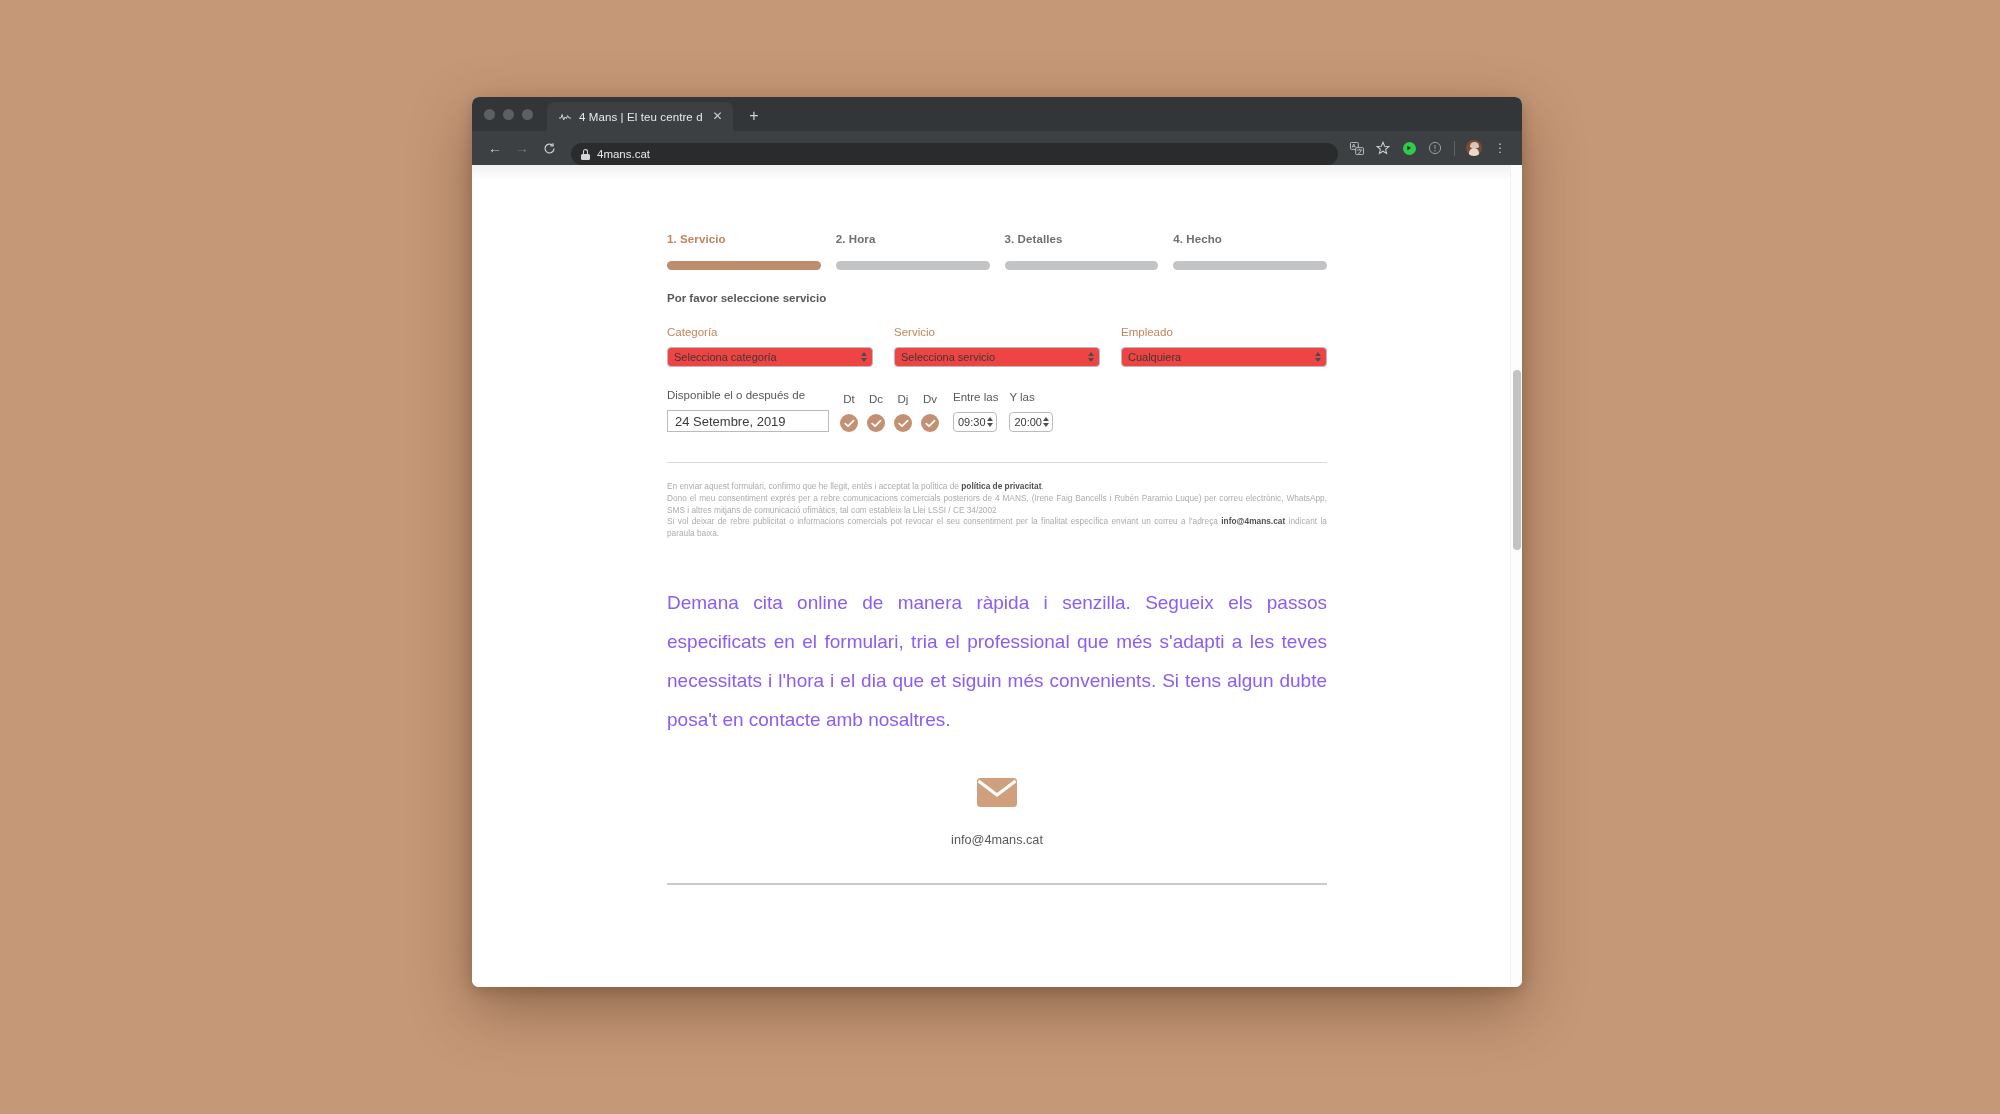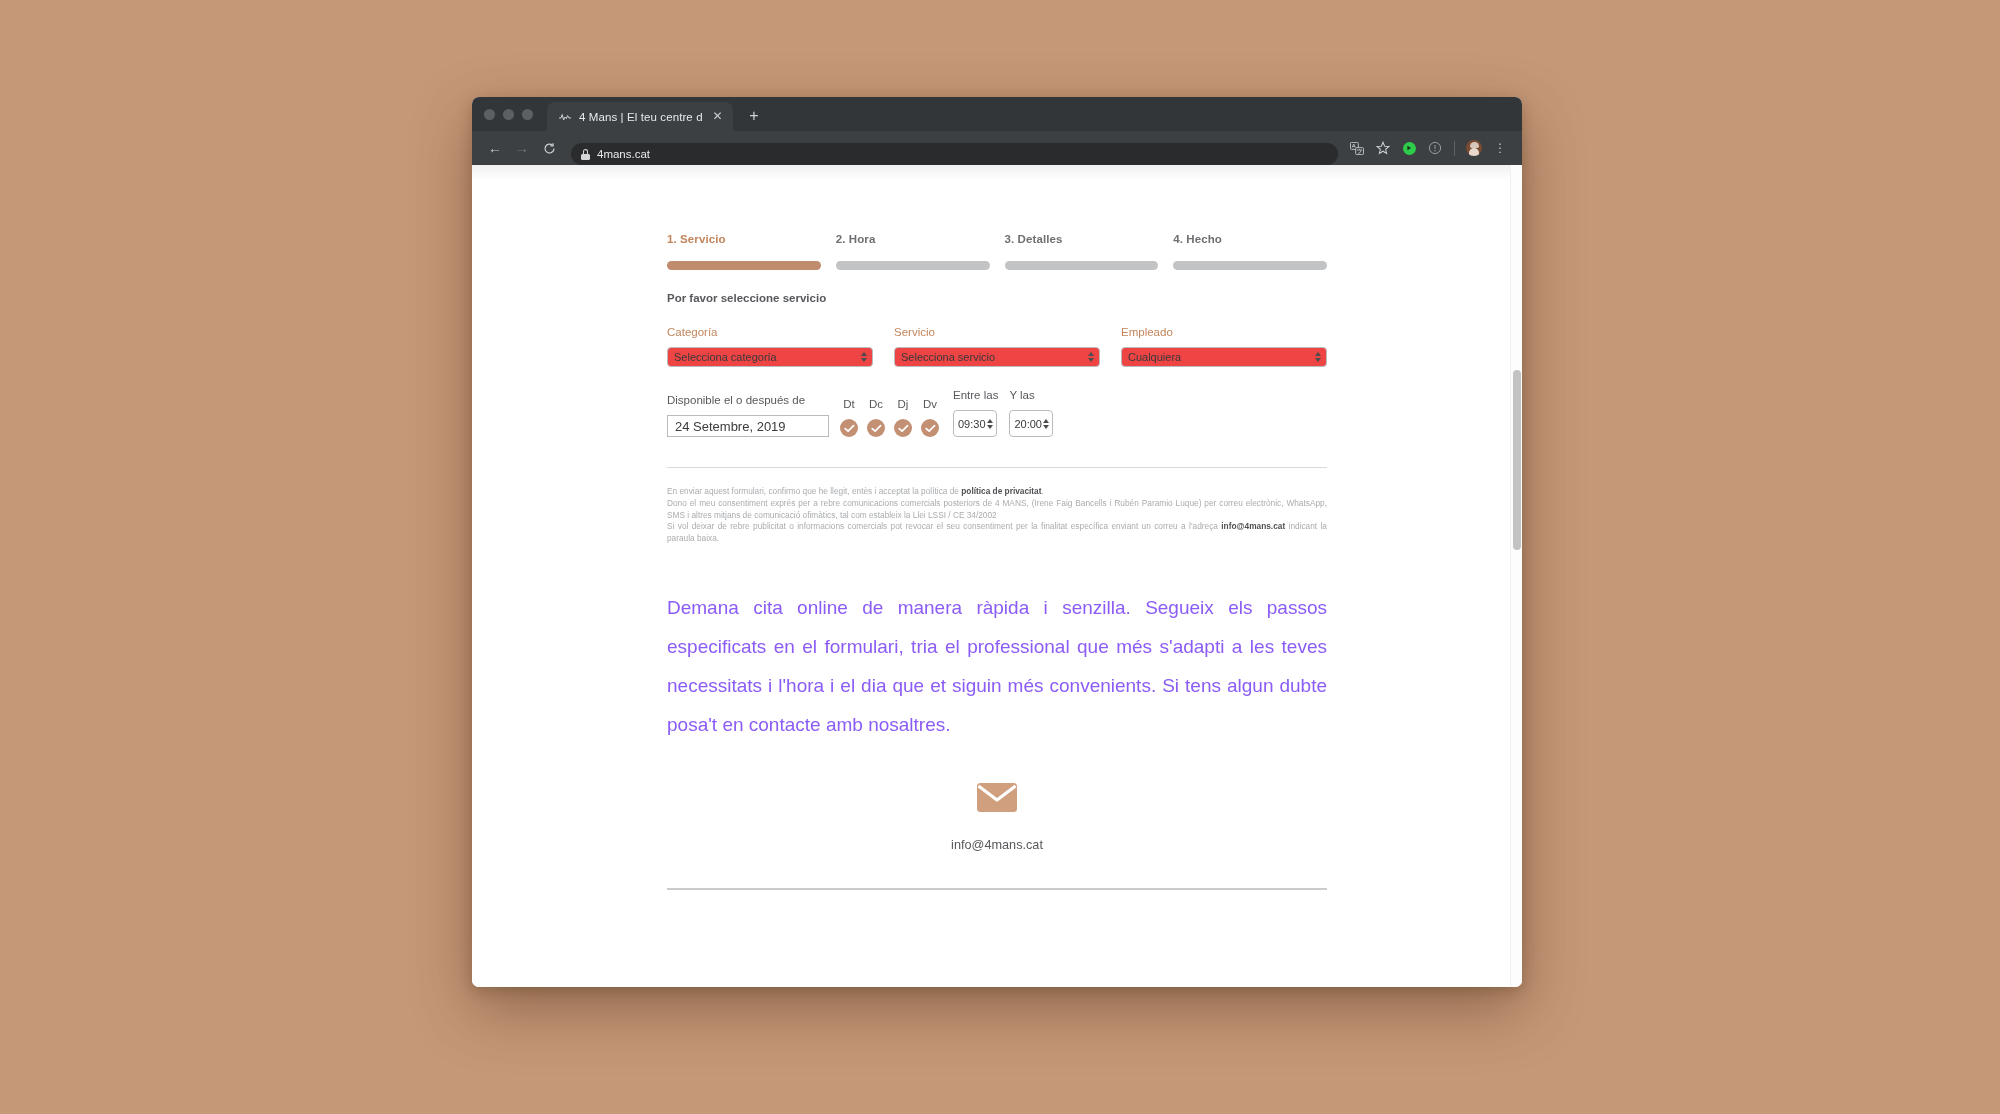--- a/index.html
+++ b/index.html
@@ -180,21 +180,21 @@
   .daybox .avail-label { text-align: center; }
   .check {
     width: 18px; height: 18px; border-radius: 50%;
     background: #c39074;
     display: flex; align-items: center; justify-content: center;
     margin: 2px auto 0;
   }
   .check svg { display: block; }
   .time-group { margin-right: 11px; }
   .time-sel {
-    width: 44px; height: 27px;
+    width: 44px; height: 20px;
     border: 1px solid #b9bcbf;
     border-radius: 4px;
     background: #fff;
     font-size: 11px; color: #38393b;
     display: flex; align-items: center;
     padding: 0 13px 0 4px;
     position: relative;
   }
   .time-sel .spin { position: absolute; right: 3px; top: 50%; transform: translateY(-50%); display:flex; flex-direction:column; gap:2px; }
 

